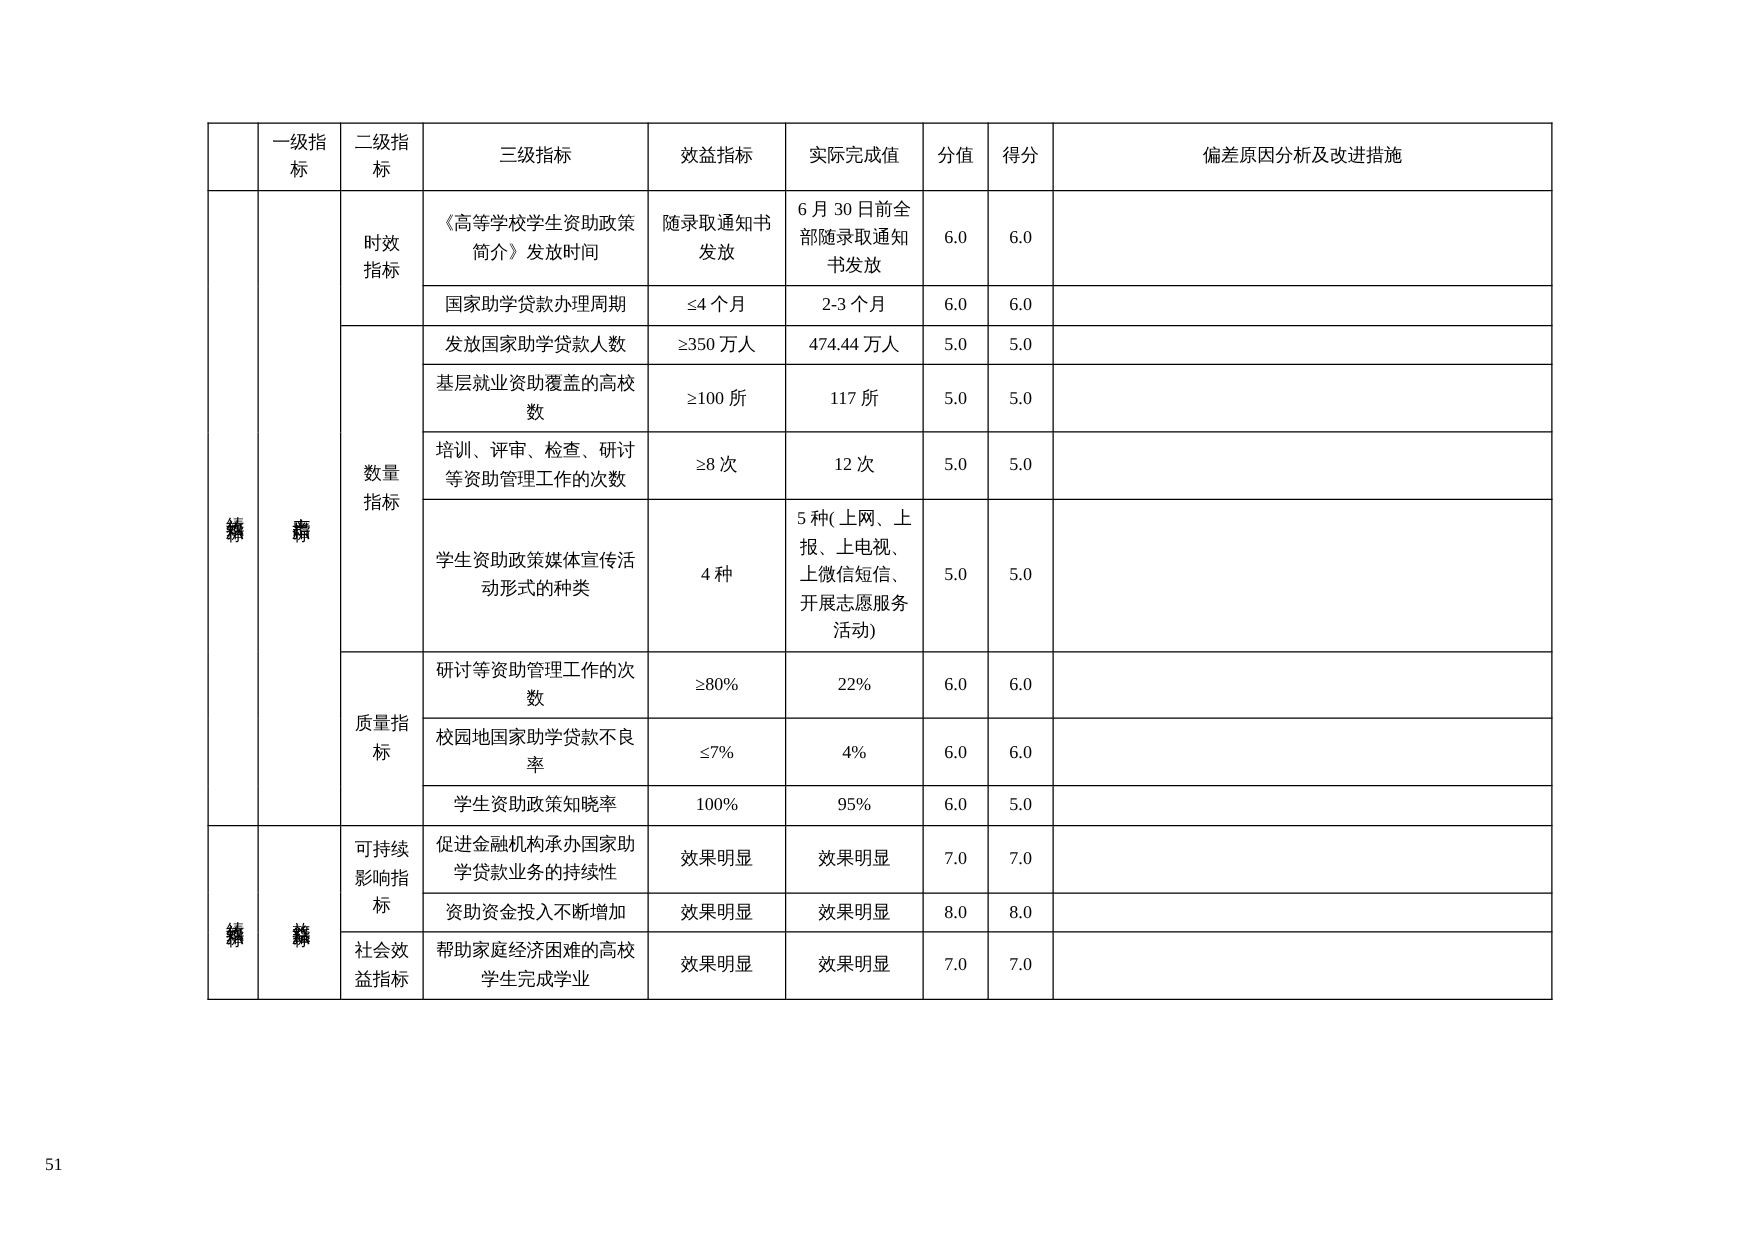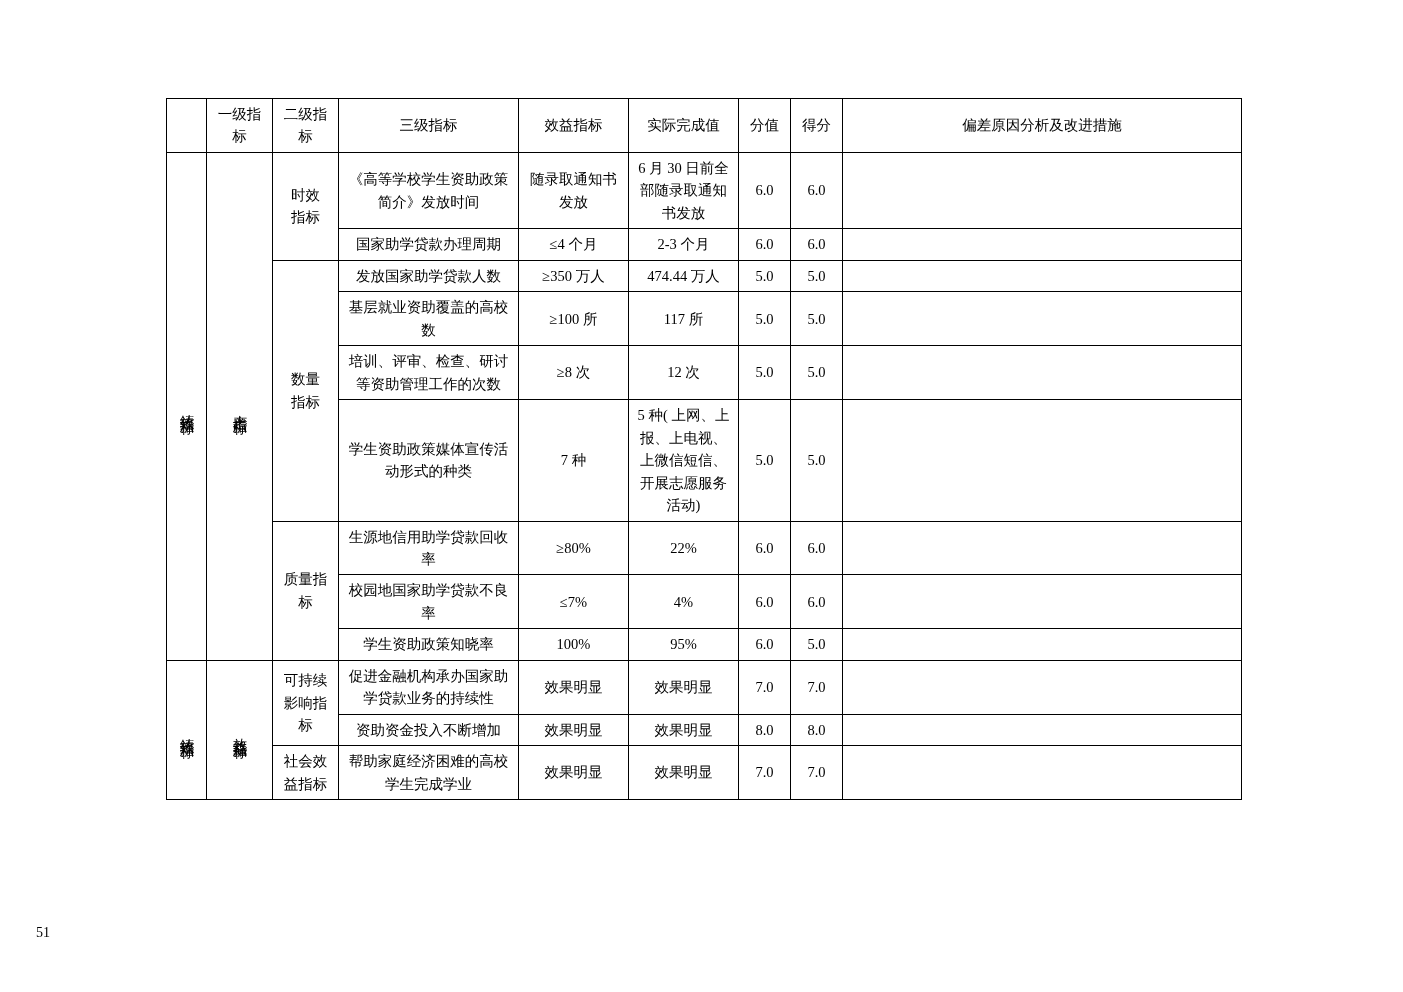--- a/index.html
+++ b/index.html
@@ -163,33 +163,33 @@
         <tr>
           <td class="ind3">培训、评审、检查、研讨等资助管理工作的次数</td>
           <td>≥8 次</td>
           <td>12 次</td>
           <td>5.0</td>
           <td>5.0</td>
           <td></td>
         </tr>
         <tr style="height:110px;">
           <td class="ind3">学生资助政策媒体宣传活动形式的种类</td>
-          <td>7 种</td>
+          <td>4 种</td>
           <td class="tight">5 种( 上网、上报、上电视、上微信短信、开展志愿服务活动)</td>
           <td>5.0</td>
           <td>5.0</td>
           <td></td>
         </tr>
 
         <tr>
           <td rowspan="3" class="narrowcell">
             <div>质量指</div>
             <div>标</div>
           </td>
-          <td class="ind3">生源地信用助学贷款回收率</td>
+          <td class="ind3">研讨等资助管理工作的次数</td>
           <td>≥80%</td>
           <td>22%</td>
           <td>6.0</td>
           <td>6.0</td>
           <td></td>
         </tr>
         <tr>
           <td class="ind3">校园地国家助学贷款不良率</td>
           <td>≤7%</td>
           <td>4%</td>

